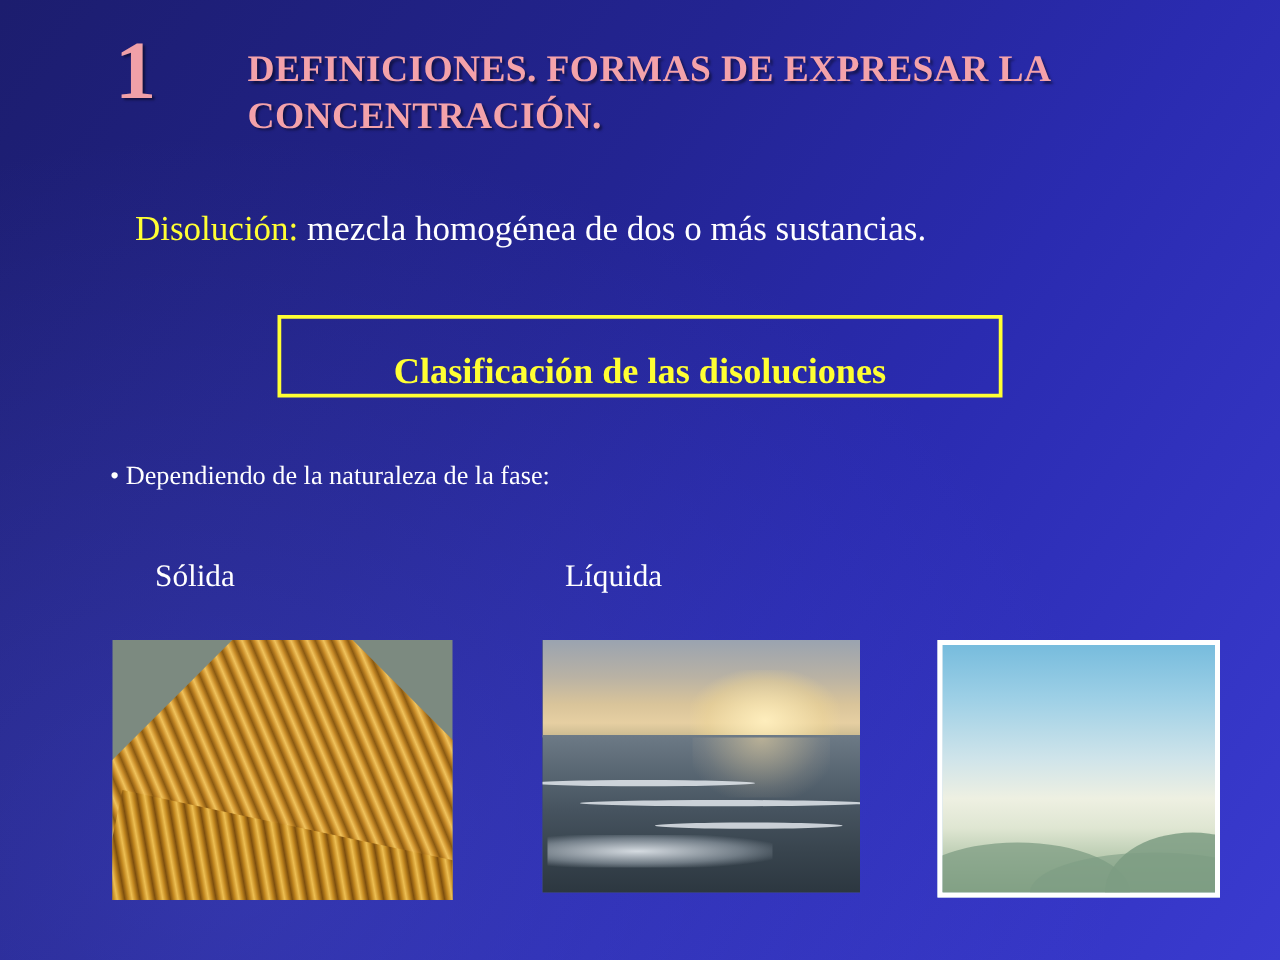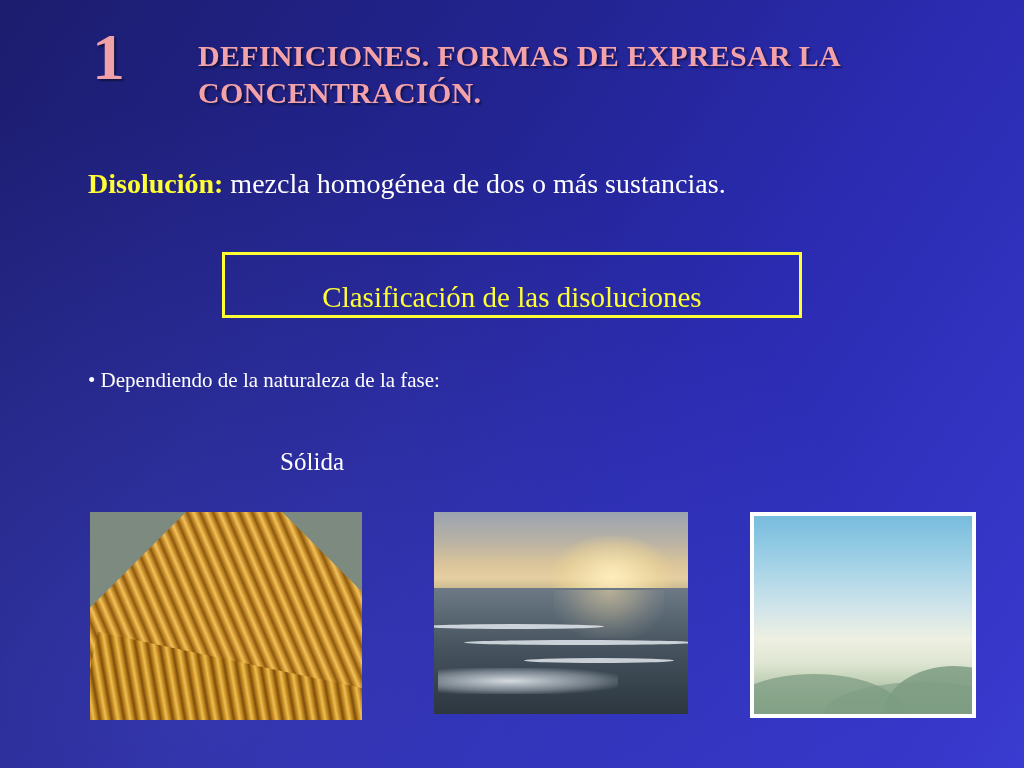--- a/index.html
+++ b/index.html
@@ -50,39 +50,40 @@
   .definition {
     position: absolute;
     left: 88px;
     top: 168px;
     font-size: 28px;
     color: #ffffff;
     white-space: nowrap;
   }
   .definition .term {
     color: #ffff33;
-    font-weight: bold;
+    font-weight: normal;
+    margin-left: 20px;
   }
 
   
   .class-box {
     position: absolute;
     left: 222px;
     top: 252px;
     width: 580px;
     height: 66px;
     border: 3px solid #ffff33;
     box-sizing: border-box;
     display: flex;
     align-items: center;
     justify-content: center;
   }
   .class-box-text {
     font-size: 29px;
-    font-weight: normal;
+    font-weight: bold;
     color: #ffff33;
     margin-top: 24px;
   }
 
   
   .bullet-line {
     position: absolute;
     left: 88px;
     top: 368px;
     font-size: 21px;
@@ -90,21 +91,21 @@
     white-space: nowrap;
     text-align: right;
   }
 
   
   .col-label {
     position: absolute;
     top: 448px;
     font-size: 25px;
     color: #ffffff;
-    text-align: right;
+    text-align: left;
   }
   .col-label.c1 { left: 124px; width: 220px; }
   .col-label.c2 { left: 452px; width: 220px; }
   .col-label.c3 { left: 750px; width: 220px; }
 
   
   .pic {
     position: absolute;
     overflow: hidden;
   }
@@ -242,20 +243,21 @@
     <span class="term">Disolución:</span><span> mezcla homogénea de dos o más sustancias.</span>
   </div>
 
   <div class="class-box">
     <span class="class-box-text">Clasificación de las disoluciones</span>
   </div>
 
   <div class="bullet-line">• Dependiendo de la naturaleza de la fase:</div>
 
   <div class="col-label c1">Sólida</div>
+  <div class="col-label c2">Líquida</div>
 
   <div class="pic pic-solid">
     <div class="solid-wedge"></div>
     <div class="solid-wedge2"></div>
   </div>
 
   <div class="pic pic-liquid">
     <div class="liq-sky"></div>
     <div class="liq-glow"></div>
     <div class="liq-sea"></div>

